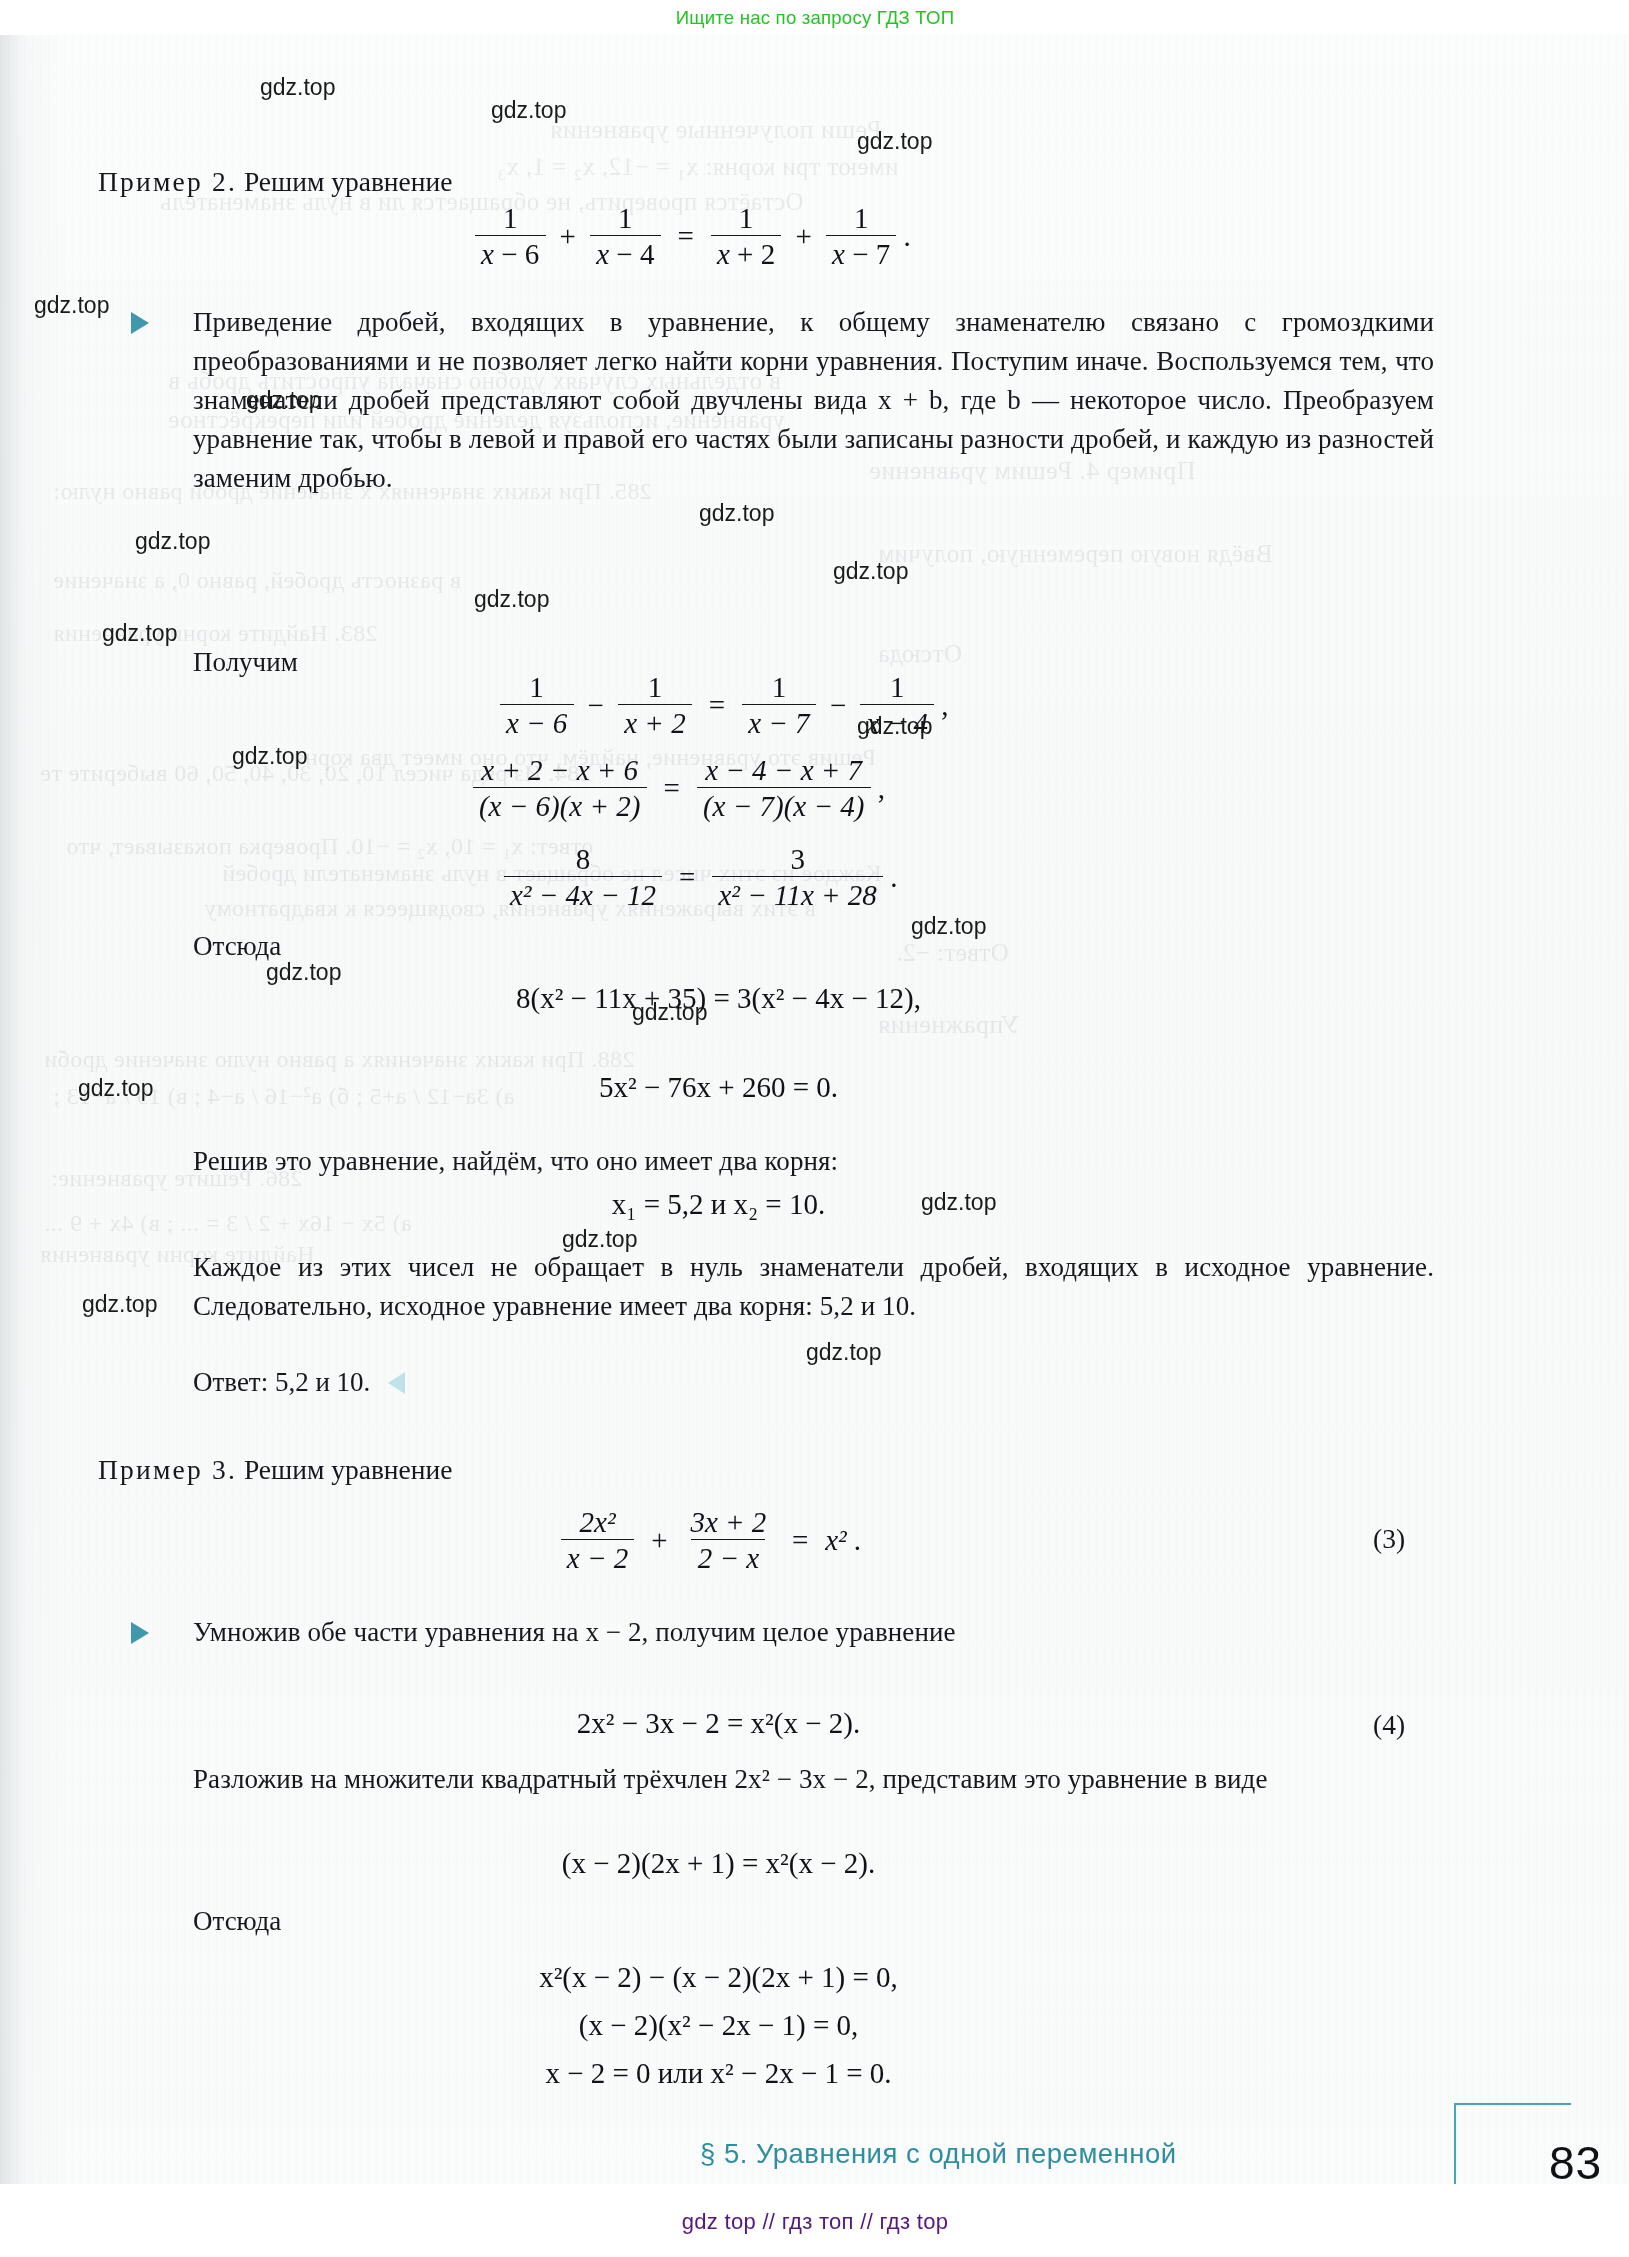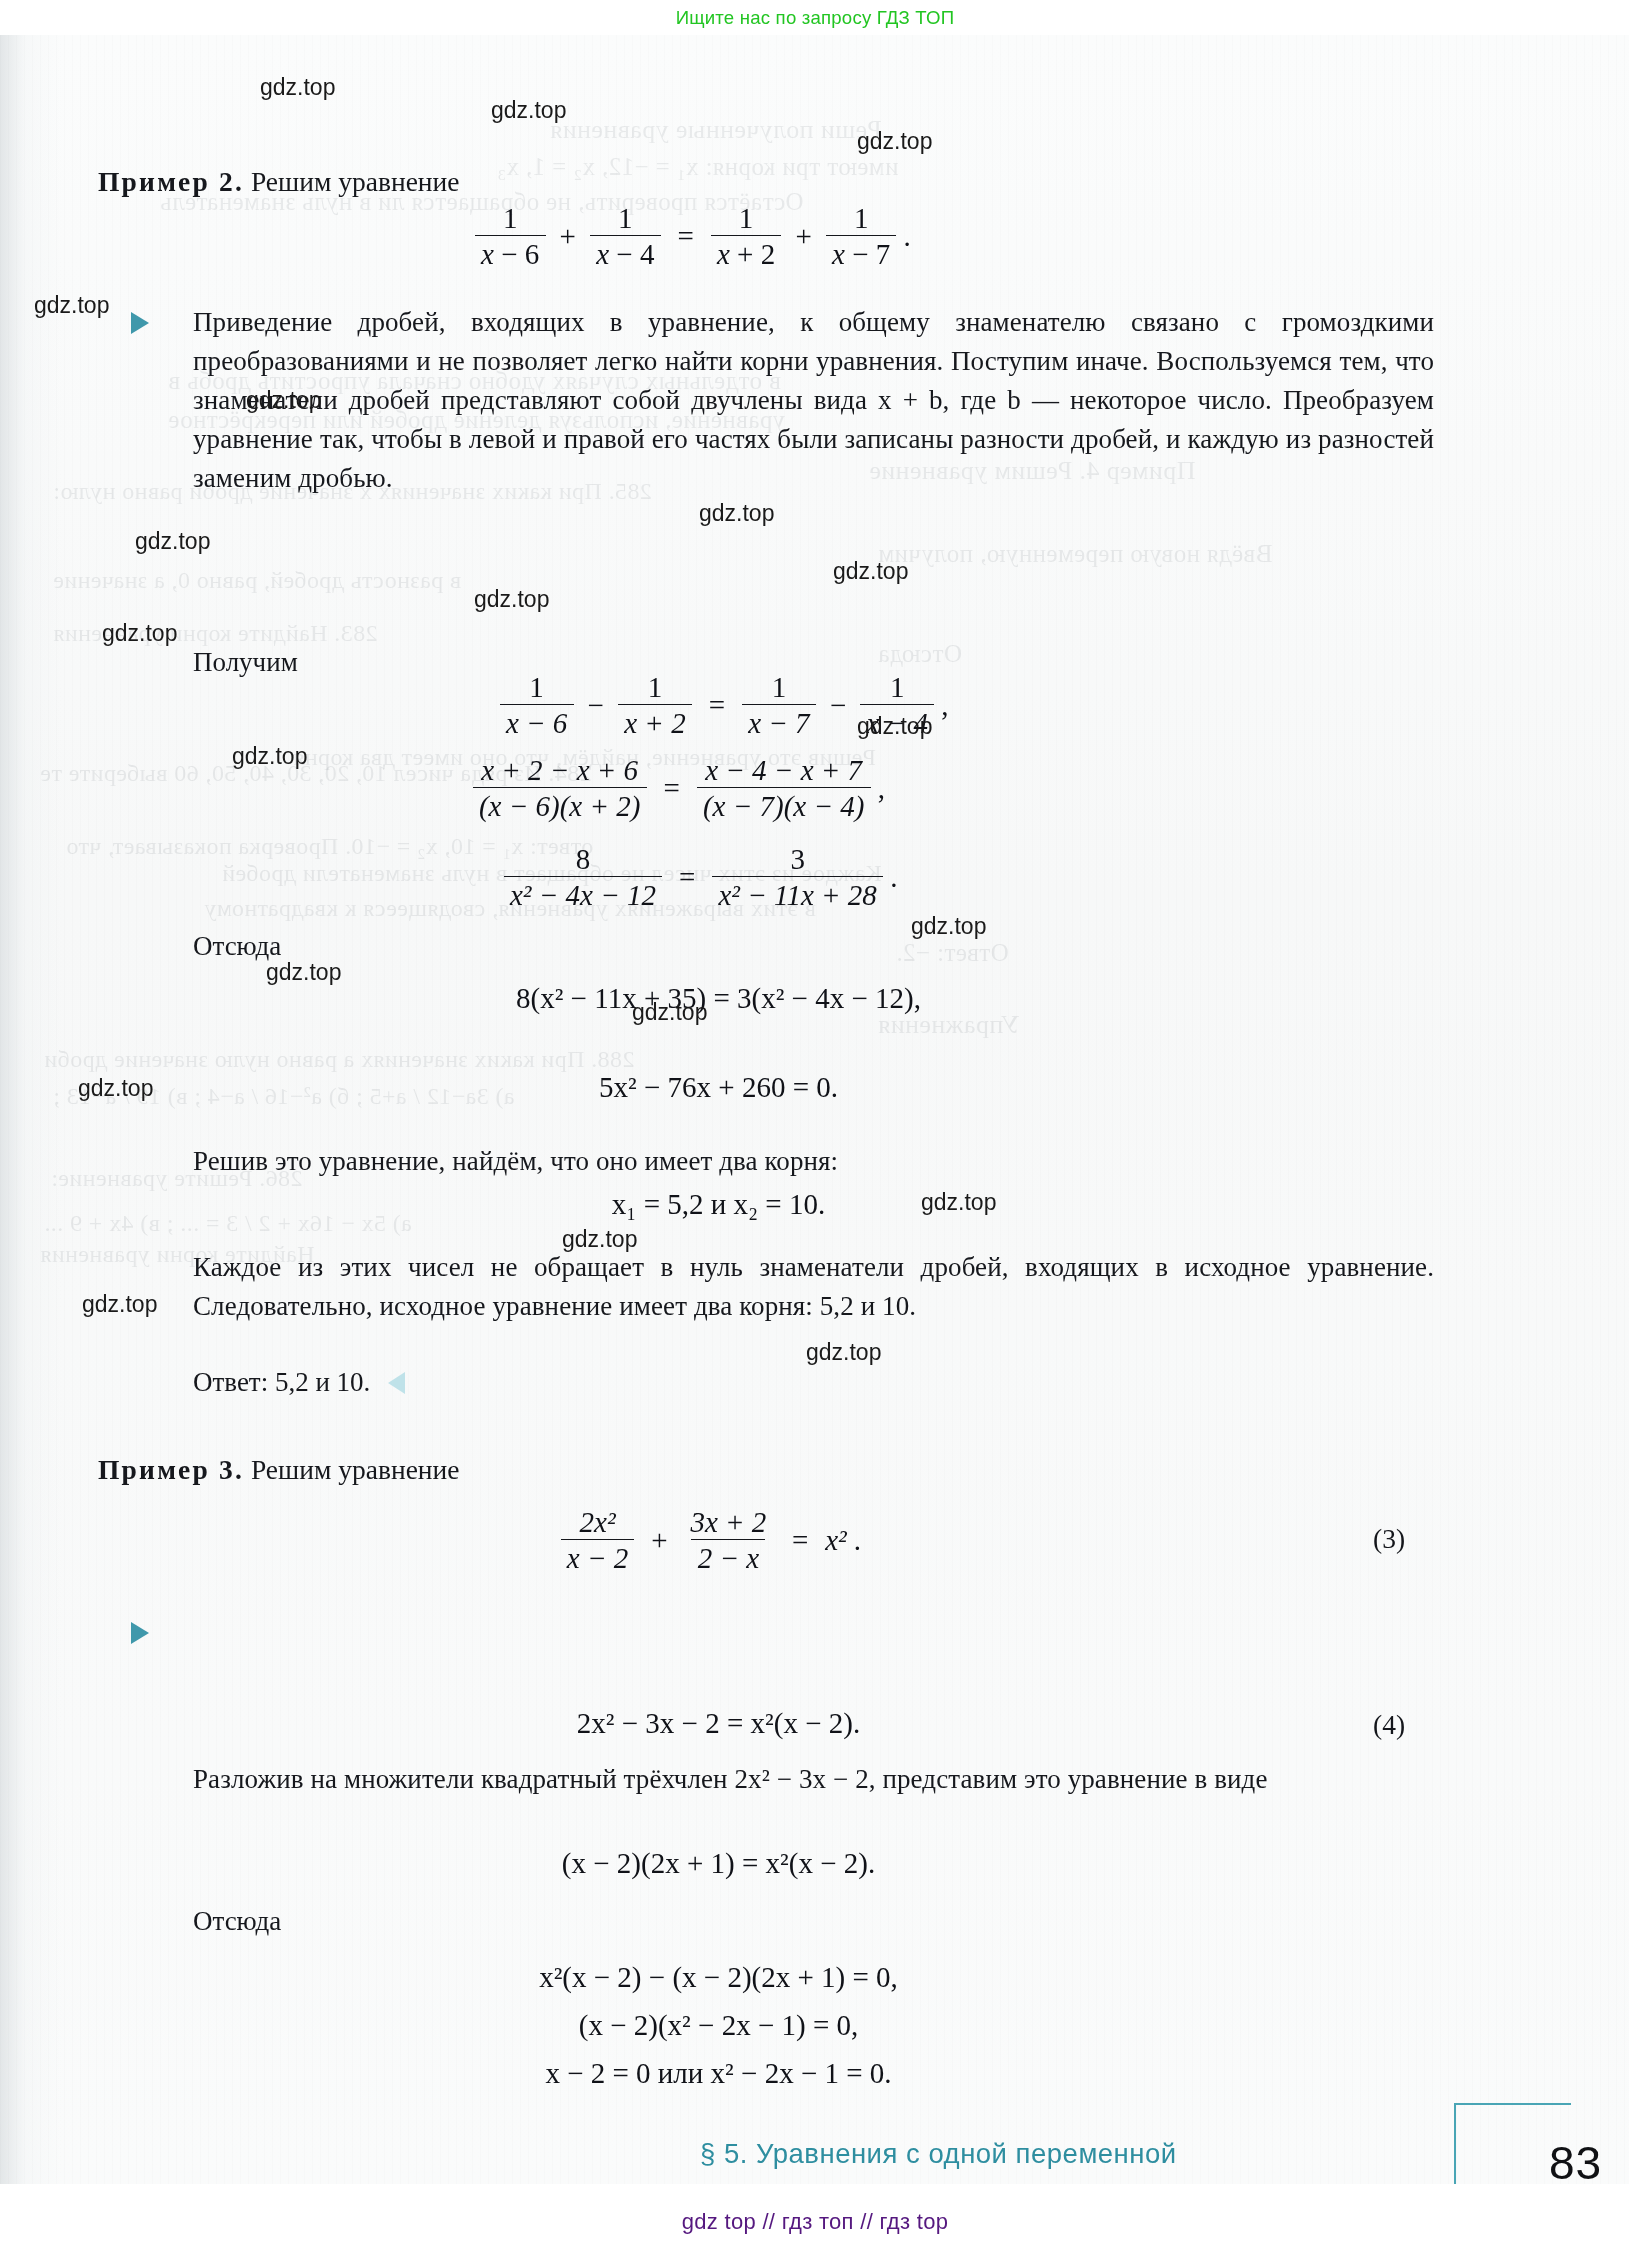--- a/index.html
+++ b/index.html
@@ -84,21 +84,21 @@
     text-justify: inter-word;
     letter-spacing: 0.1px;
   }
 
   .ex-head {
     font-size: 27.5px;
     color: #16181d;
   }
   .ex-head b {
     letter-spacing: 2.2px;
-    font-weight: 700;
+    font-weight: 400;
   }
 
   .lead-word {
     font-size: 27px;
     color: #16181d;
   }
 
   
   .tri-bullet {
     position: absolute;
@@ -364,20 +364,21 @@
         <span class="num it">3x + 2</span>
         <span class="den it">2 − x</span>
       </span>
       <span class="eq">=</span>
       <span class="it">x²</span>
       <span>.</span>
     </div>
     <div class="eqnum" style="left:1373px; top:1488px;">(3)</div>
 
     <div class="tri-bullet" style="left:131px; top:1587px;"></div>
+    <div class="blk para" style="left:193px; top:1578px; width:1241px;">Умножив обе части уравнения на x − 2, получим целое уравнение</div>
 
     <div class="blk math it" style="left:293px; top:1672px; width:851px;">2x² − 3x − 2 = x²(x − 2).</div>
     <div class="eqnum" style="left:1373px; top:1674px;">(4)</div>
 
     <div class="blk para" style="left:193px; top:1725px; width:1241px;">Разложив на множители квадратный трёхчлен 2x² − 3x − 2, представим это уравнение в виде</div>
 
     <div class="blk math it" style="left:293px; top:1812px; width:851px;">(x − 2)(2x + 1) = x²(x − 2).</div>
 
     <div class="blk lead-word" style="left:193px; top:1871px;">Отсюда</div>
 

